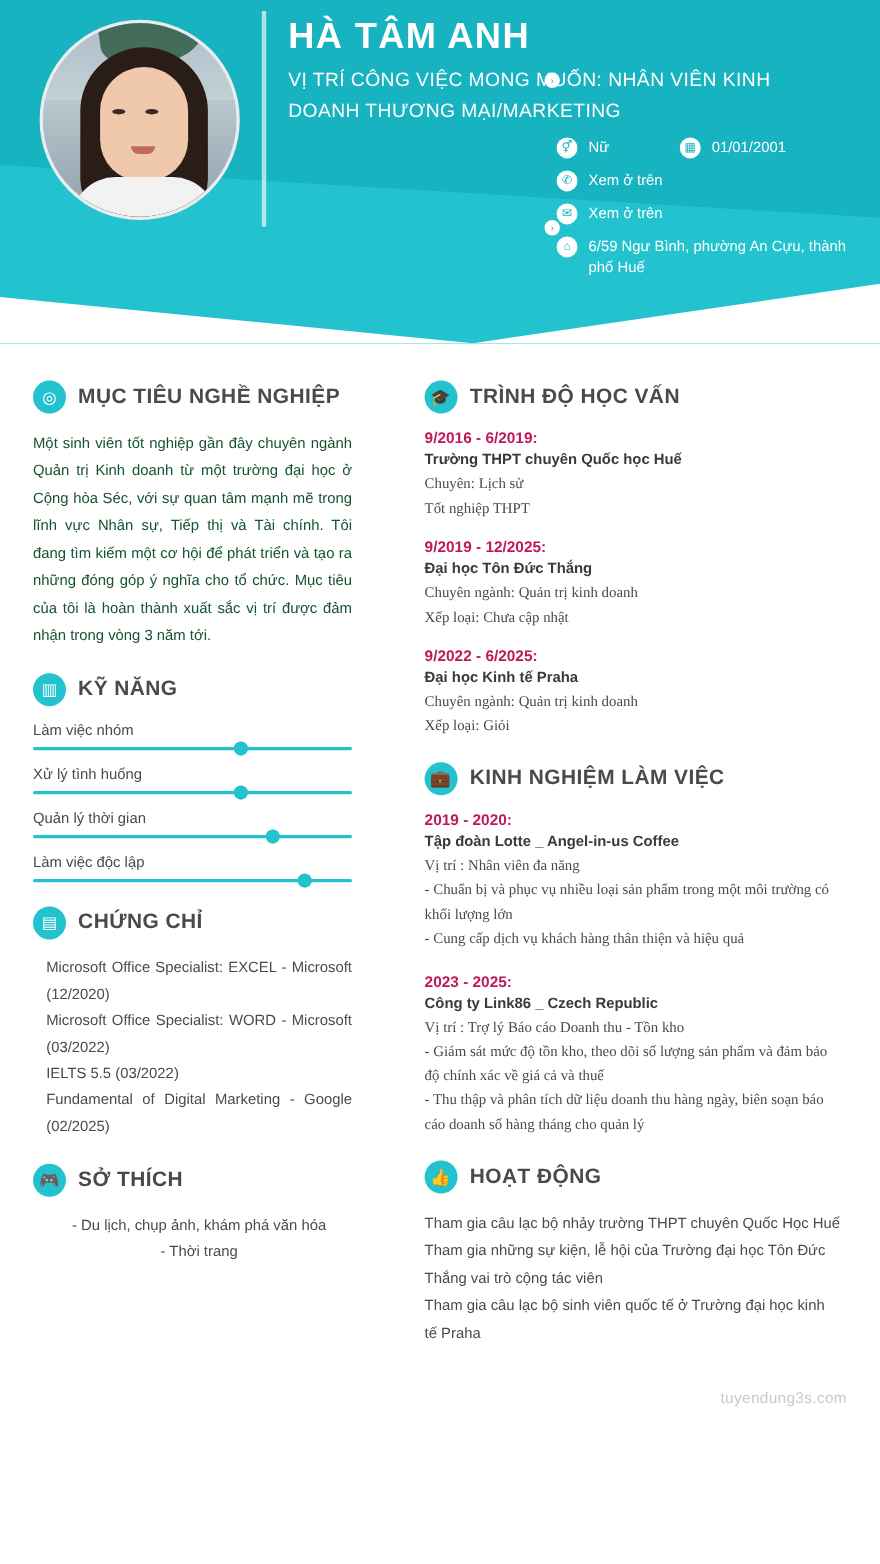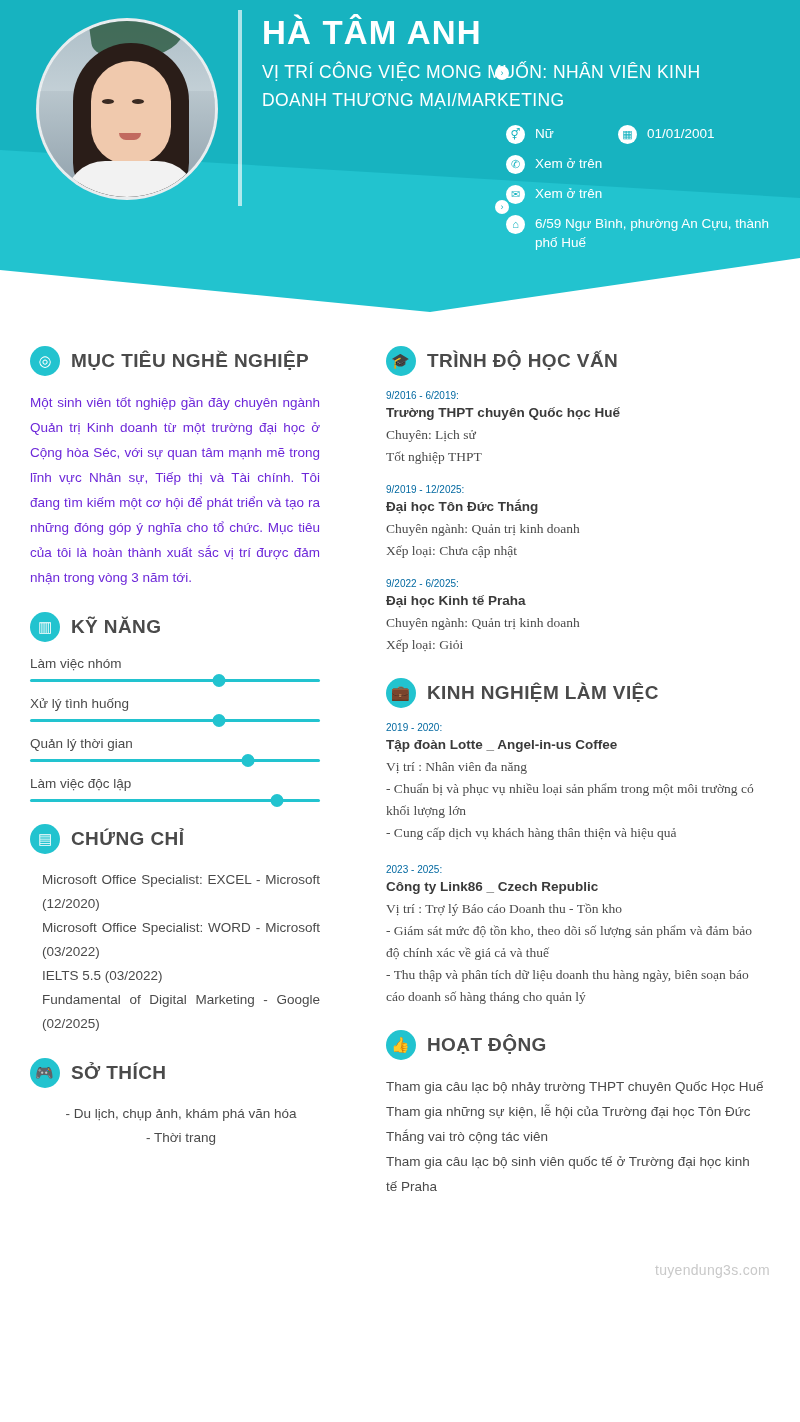--- a/index.html
+++ b/index.html
@@ -200,21 +200,21 @@
     font-size: 19px;
     font-weight: bold;
     color: #4a4a4a;
     letter-spacing: .4px;
   }
 
   .para {
     font-size: 13.5px;
     line-height: 25px;
     text-align: justify;
-    color: #6d28d9;
+    color: #14532d;
   }
 
   
   .skill { margin-bottom: 8px; }
   .skill-name {
     font-size: 13.5px;
     color: #4a4a4a;
     margin-bottom: 8px;
   }
   .bar {
@@ -238,23 +238,23 @@
     line-height: 24px;
     text-align: justify;
     color: #4a4a4a;
     margin-left: 12px;
   }
   .hobby-line { text-align: center; }
 
   
   .edu-block { margin-bottom: 16px; }
   .edu-date {
-    font-size: 10px;
-    font-weight: normal;
-    color: #0369a1;
+    font-size: 14px;
+    font-weight: bold;
+    color: #be185d;
     margin-bottom: 4px;
   }
   .edu-school {
     font-size: 13.5px;
     font-weight: bold;
     color: #3a3a3a;
     margin-bottom: 4px;
   }
   .edu-line {
     font-size: 13.5px;

